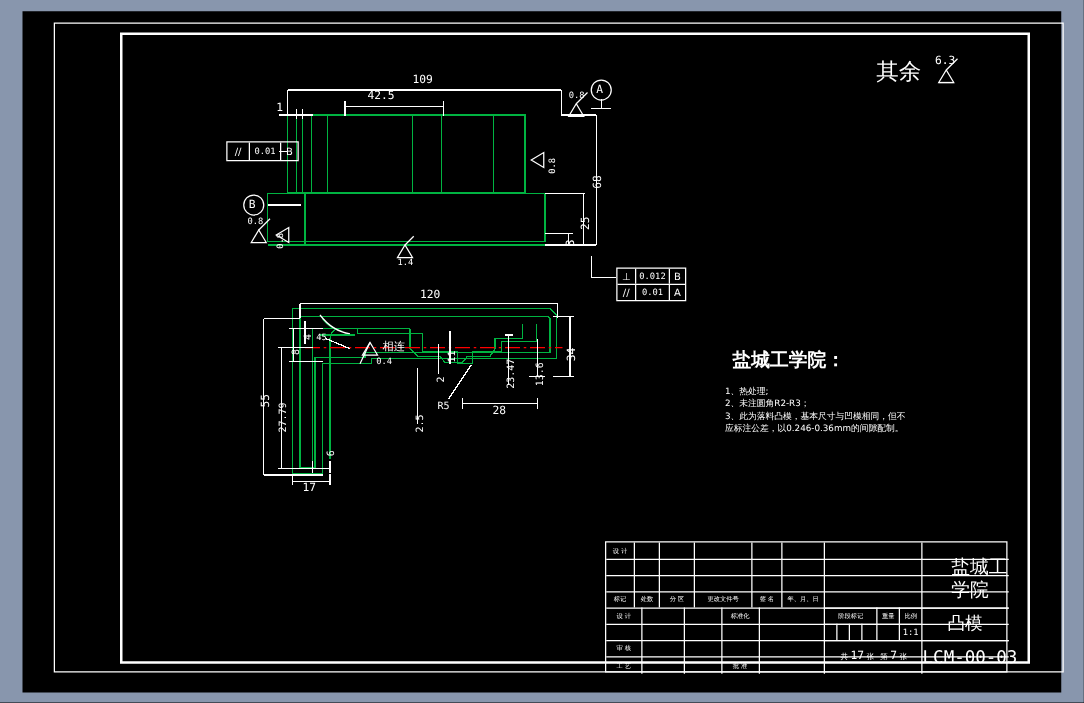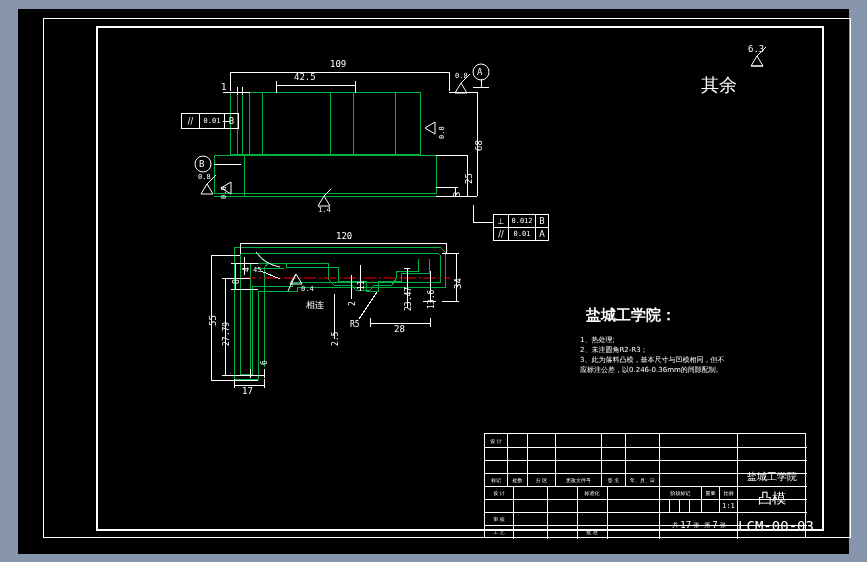--- a/index.html
+++ b/index.html
@@ -25,21 +25,21 @@
   .sheet-inner{
     position:absolute;left:78px;top:17px;width:728px;height:505px;
     border:2px solid #ffffff;box-sizing:border-box;
   }
 
   .lbl{
     position:absolute;color:#fff;white-space:nowrap;
     font-family:"DejaVu Sans Mono","Liberation Mono",monospace;
     line-height:1;
   }
-  .cn{font-family:"DejaVu Sans","Liberation Sans",sans-serif;margin-top:27px;}
+  .cn{font-family:"DejaVu Sans","Liberation Sans",sans-serif;}
   .rot{transform-origin:0 0;}
 
   
   .tb{
     position:absolute;left:466px;top:424px;width:322px;height:105px;
     border:1px solid #fff;box-sizing:border-box;
   }
   .tb div{position:absolute;box-sizing:border-box;}
   .tbl{background:#fff;}           
   .tcell{
@@ -331,21 +331,21 @@
 
       <div class="tcell" style="left:0;top:0;width:22px;height:13px;">设 计</div>
 
       <div class="tcell" style="left:0;top:52px;width:28px;height:13px;">设 计</div>
       <div class="tcell" style="left:0;top:78px;width:28px;height:13px;">审 核</div>
       <div class="tcell" style="left:0;top:91px;width:28px;height:14px;">工 艺</div>
       <div class="tcell" style="left:92px;top:52px;width:30px;height:13px;">标准化</div>
       <div class="tcell" style="left:92px;top:91px;width:30px;height:14px;">批 准</div>
 
 
-      <div class="tcell med" style="left:252px;top:20px;width:70px;height:46px;font-size:10px;">盐城工学院</div>
+      <div class="tcell med" style="left:252px;top:6px;width:70px;height:46px;font-size:15px;padding-left:24px;">盐城工学院</div>
 
       <div class="tcell med" style="left:252px;top:54px;width:70px;height:22px;font-size:14px;text-align:center;">凸模</div>
 
       <div class="tcell mono" style="left:252px;top:80px;width:78px;height:24px;font-size:14px;">LCM-00-03</div>
 
       <div class="tcell" style="left:175px;top:52px;width:41px;height:13px;">阶段标记</div>
       <div class="tcell" style="left:217px;top:52px;width:17px;height:13px;">重量</div>
       <div class="tcell" style="left:235px;top:52px;width:17px;height:13px;">比例</div>
       <div class="tcell mono" style="left:235px;top:65px;width:17px;height:13px;font-size:7px;">1:1</div>
 

